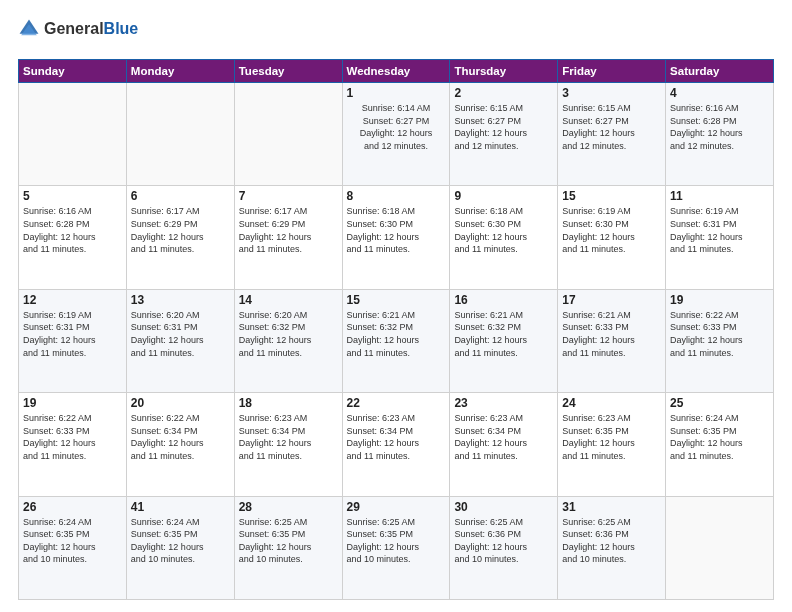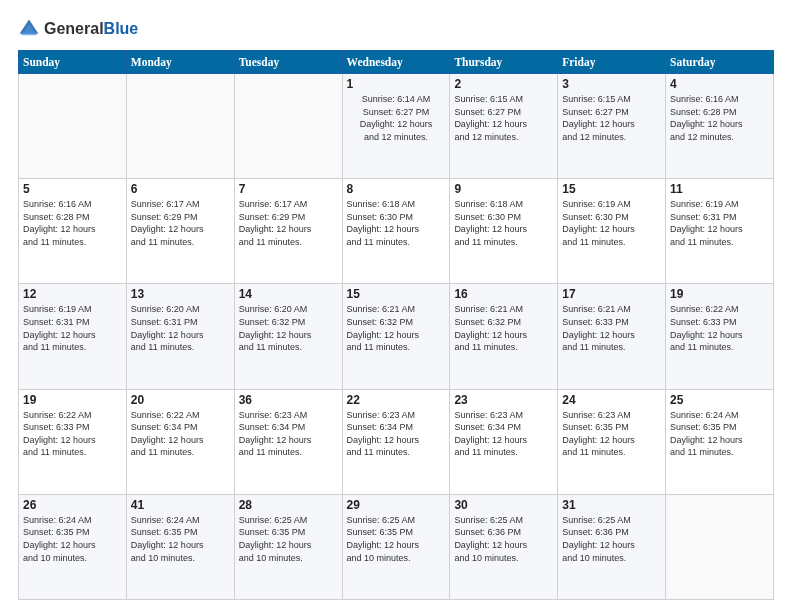--- a/index.html
+++ b/index.html
@@ -14,21 +14,21 @@
       width: 792px;
       height: 612px;
       padding: 18px 18px 12px 18px;
       display: flex;
       flex-direction: column;
     }
     .header {
       display: flex;
       justify-content: space-between;
       align-items: flex-end;
-      margin-bottom: 10px;
+      margin-bottom: 19px;
     }
     .logo {
       display: flex;
       align-items: center;
       gap: 4px;
     }
     .logo-text-general {
       font-size: 16px;
       font-weight: bold;
       color: #333;
@@ -58,28 +58,27 @@
       color: #444;
     }
     .calendar {
       flex: 1;
       border: 1px solid #ccc;
       border-collapse: collapse;
       width: 100%;
       table-layout: fixed;
     }
     .cal-header-row th {
-      background: #0369a1;
+      background: #701a75;
       color: #fff;
       font-size: 11.5px;
       font-weight: bold;
       padding: 5px 4px;
       text-align: left;
       border: 1px solid #1a5fa8;
-      font-family: Liberation Serif, serif;
     }
     .cal-row td {
       border: 1px solid #d0d0d0;
       vertical-align: top;
       padding: 3px 4px;
       font-size: 9.5px;
       color: #333;
       background: #fff;
       height: 80px;
     }
@@ -282,21 +281,21 @@
 and 11 minutes.</div>
           </td>
           <td>
             <span class="day-num">20</span>
             <div class="day-detail" style="white-space: pre-line;">Sunrise: 6:22 AM
 Sunset: 6:34 PM
 Daylight: 12 hours
 and 11 minutes.</div>
           </td>
           <td>
-            <span class="day-num">36</span>
+            <span class="day-num">18</span>
             <div class="day-detail" style="white-space: pre-line;">Sunrise: 6:23 AM
 Sunset: 6:34 PM
 Daylight: 12 hours
 and 11 minutes.</div>
           </td>
           <td>
             <span class="day-num">22</span>
             <div class="day-detail" style="white-space: pre-line;">Sunrise: 6:23 AM
 Sunset: 6:34 PM
 Daylight: 12 hours

